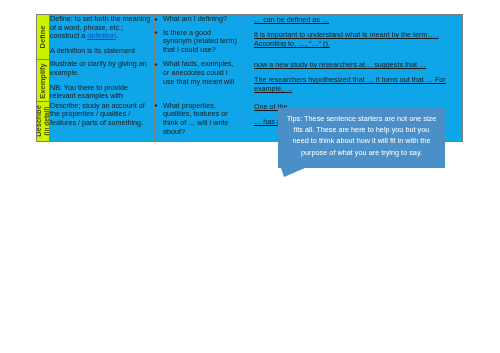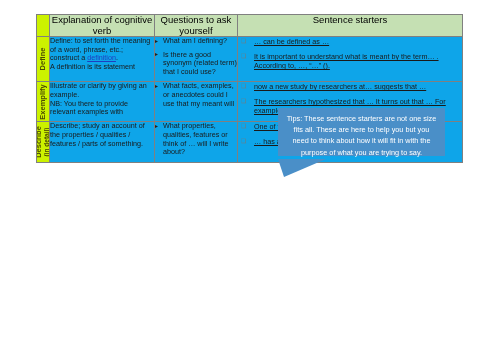--- a/index.html
+++ b/index.html
@@ -78,21 +78,21 @@
 
   
   td.body-cell {
     padding: 2px 3px 0 3px;
     font-size: 7.2px;
     line-height: 8.6px;
     color: #1a1a1a;
     background: #0ea5e9;
   }
   td.body-cell p { margin: 0; }
-  td.body-cell p.gap { margin-top: 0; }
+  td.body-cell p.gap { margin-top: 6px; }
   .ulink { color: #1f3fbf; text-decoration: underline; }
 
   
   ul.qlist {
     margin: 0;
     padding: 0;
     list-style: none;
   }
   ul.qlist li {
     position: relative;
@@ -137,21 +137,21 @@
   tr.r-define    { height: 37px; }
   tr.r-exemplify { height: 31px; }
   tr.r-describe  { height: 33px; }
 
   
   #tips-callout {
     position: absolute;
     left: 278px;
     top: 108px;
     width: 167px;
-    height: 48px;
+    height: 60px;
     background: #4a8fc8;
     z-index: 20;
   }
   #tips-text {
     color: #ffffff;
     font-size: 7.3px;
     line-height: 11.2px;
     text-align: center;
     padding: 5px 8px 0 8px;
   }
@@ -169,26 +169,20 @@
 
 <table id="verb-table">
   <colgroup>
     <col class="c-label">
     <col class="c-expl">
     <col class="c-quest">
     <col class="c-start">
   </colgroup>
 
   <tbody>
-      <tr class="head-row">
-    <td class="head-blank"></td>
-    <td class="head-cell">Explanation of cognitive verb</td>
-    <td class="head-cell">Questions to ask yourself</td>
-    <td class="head-cell">Sentence starters</td>
-  </tr>
 
   <tr class="r-define">
     <td class="vlabel">
       <span class="vlabel-inner">
         <span>Define</span>
       </span>
     </td>
     <td class="body-cell">
       <p><span>Define: to set forth the meaning of a word, phrase, etc.; construct a </span><a class="ulink" href="#">definition</a><span>.</span></p>
       <p class="gap">A definition is its statement</p>

